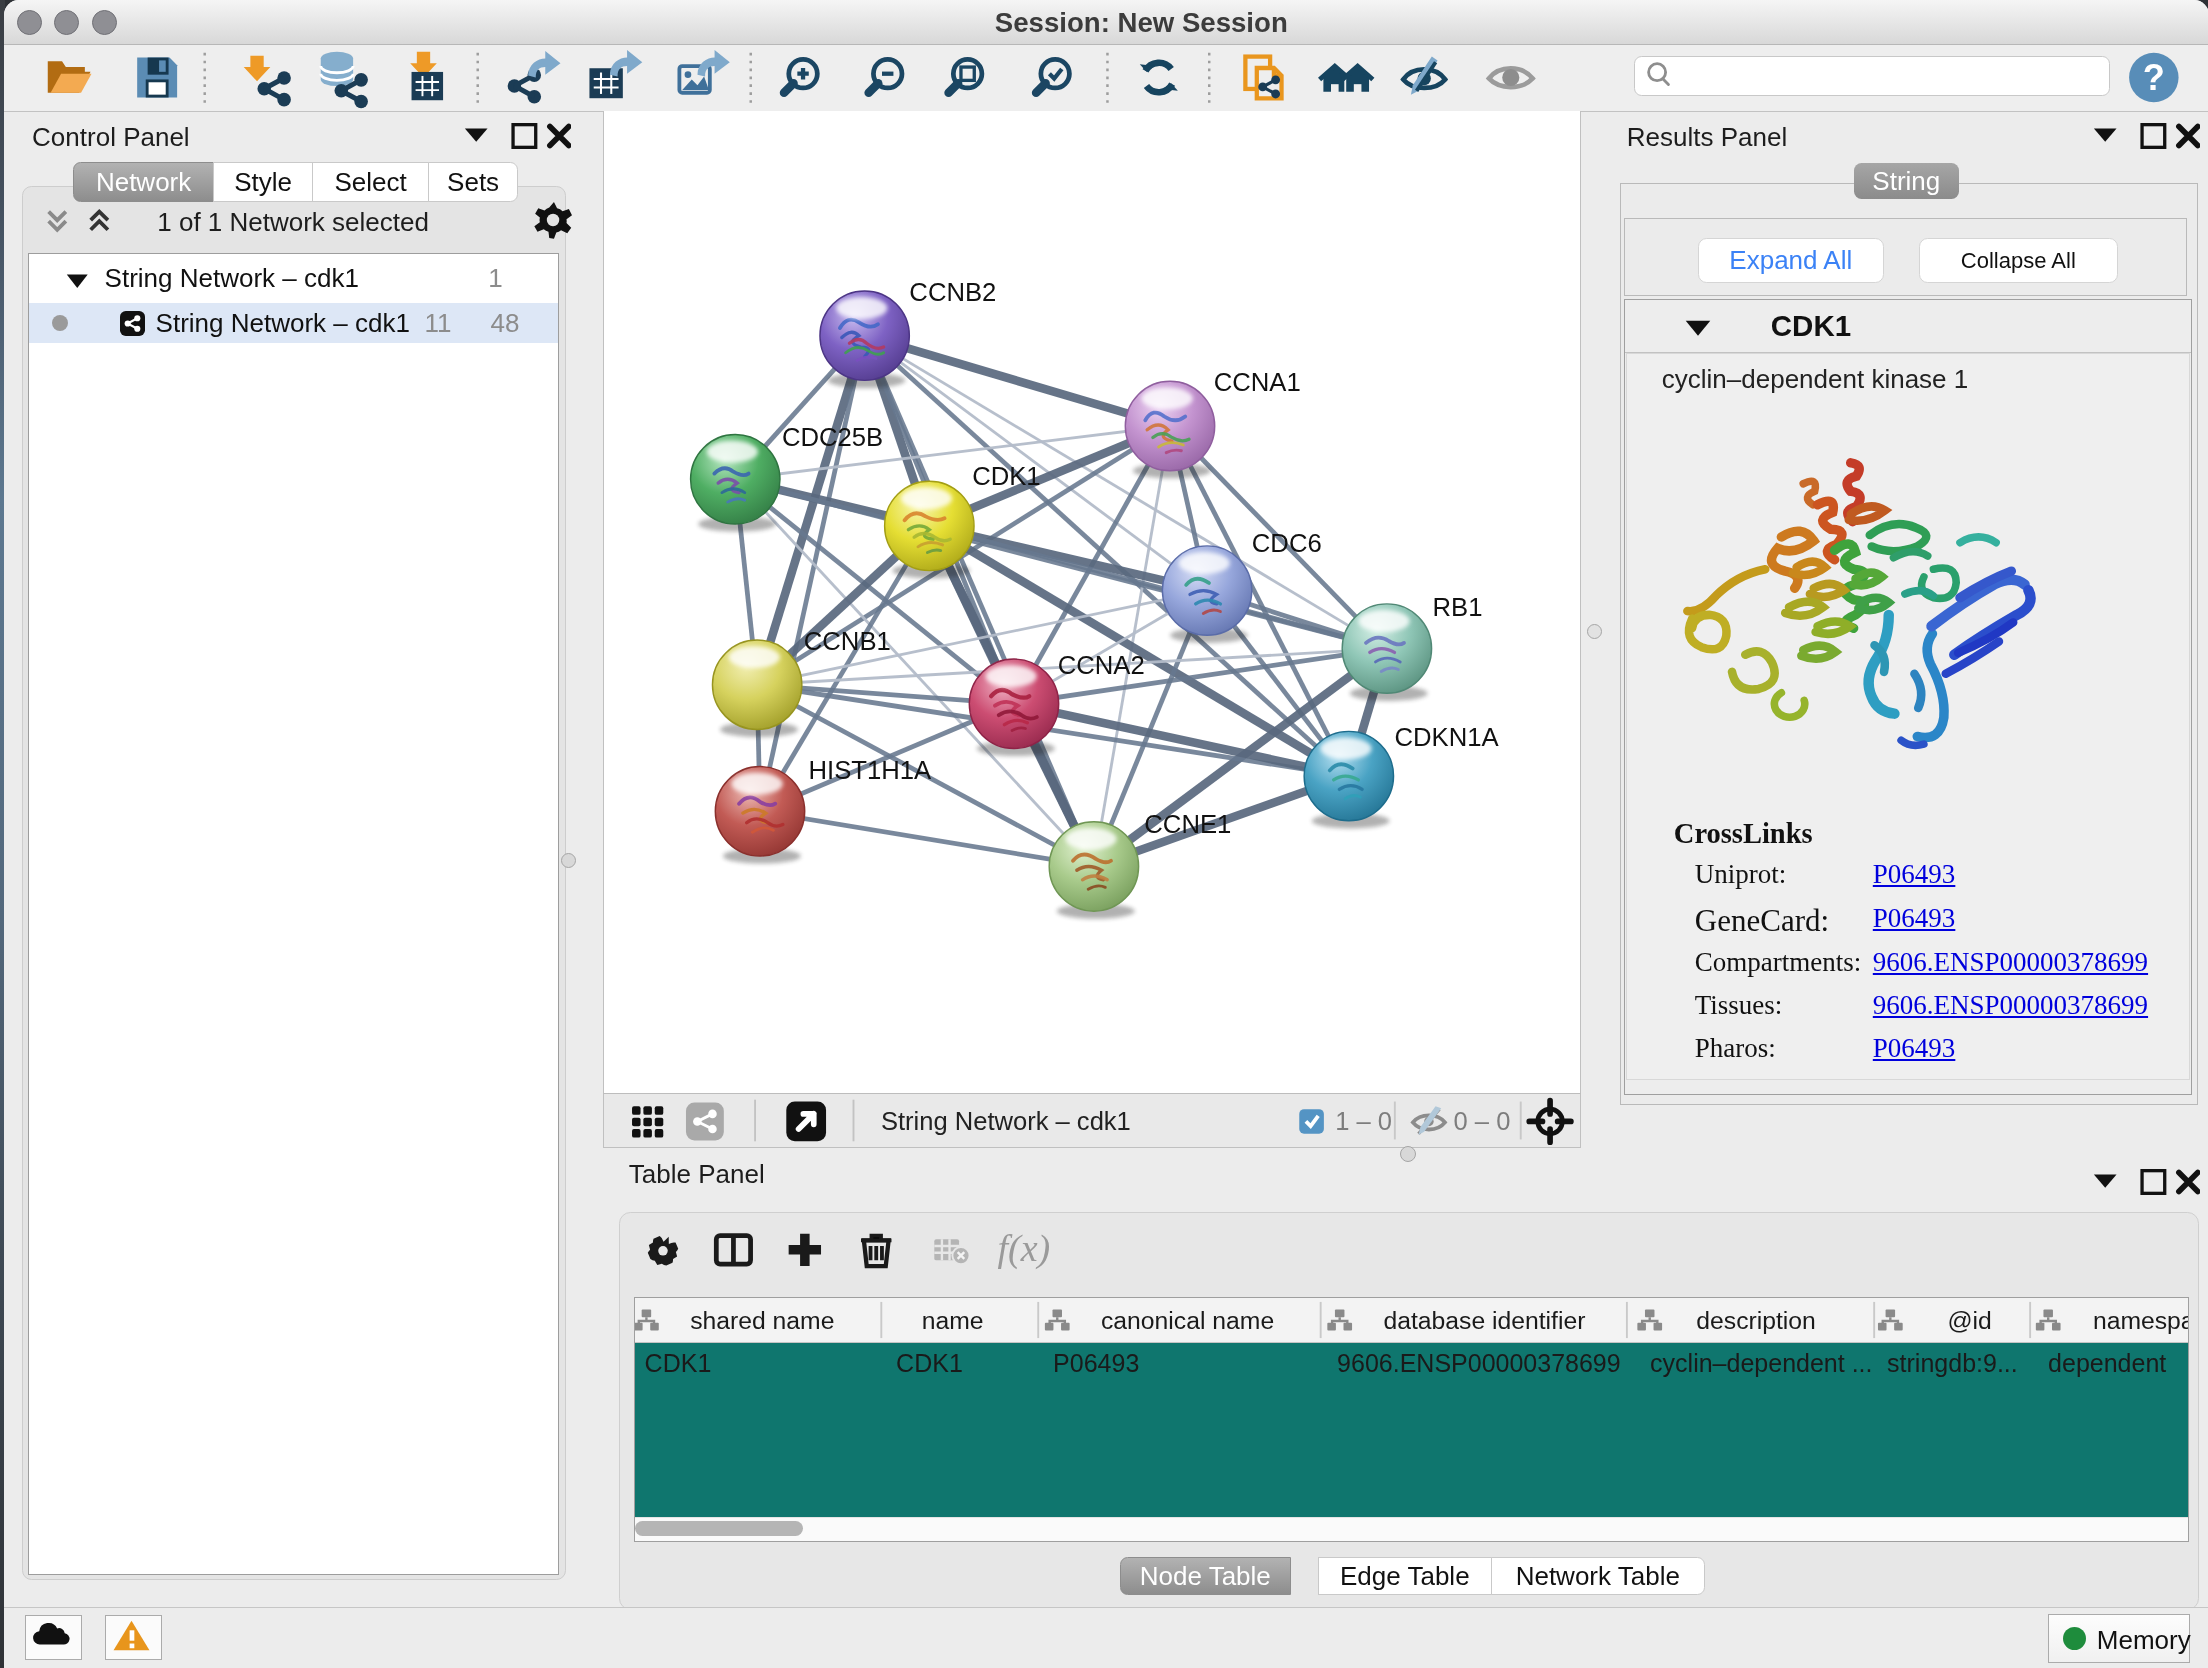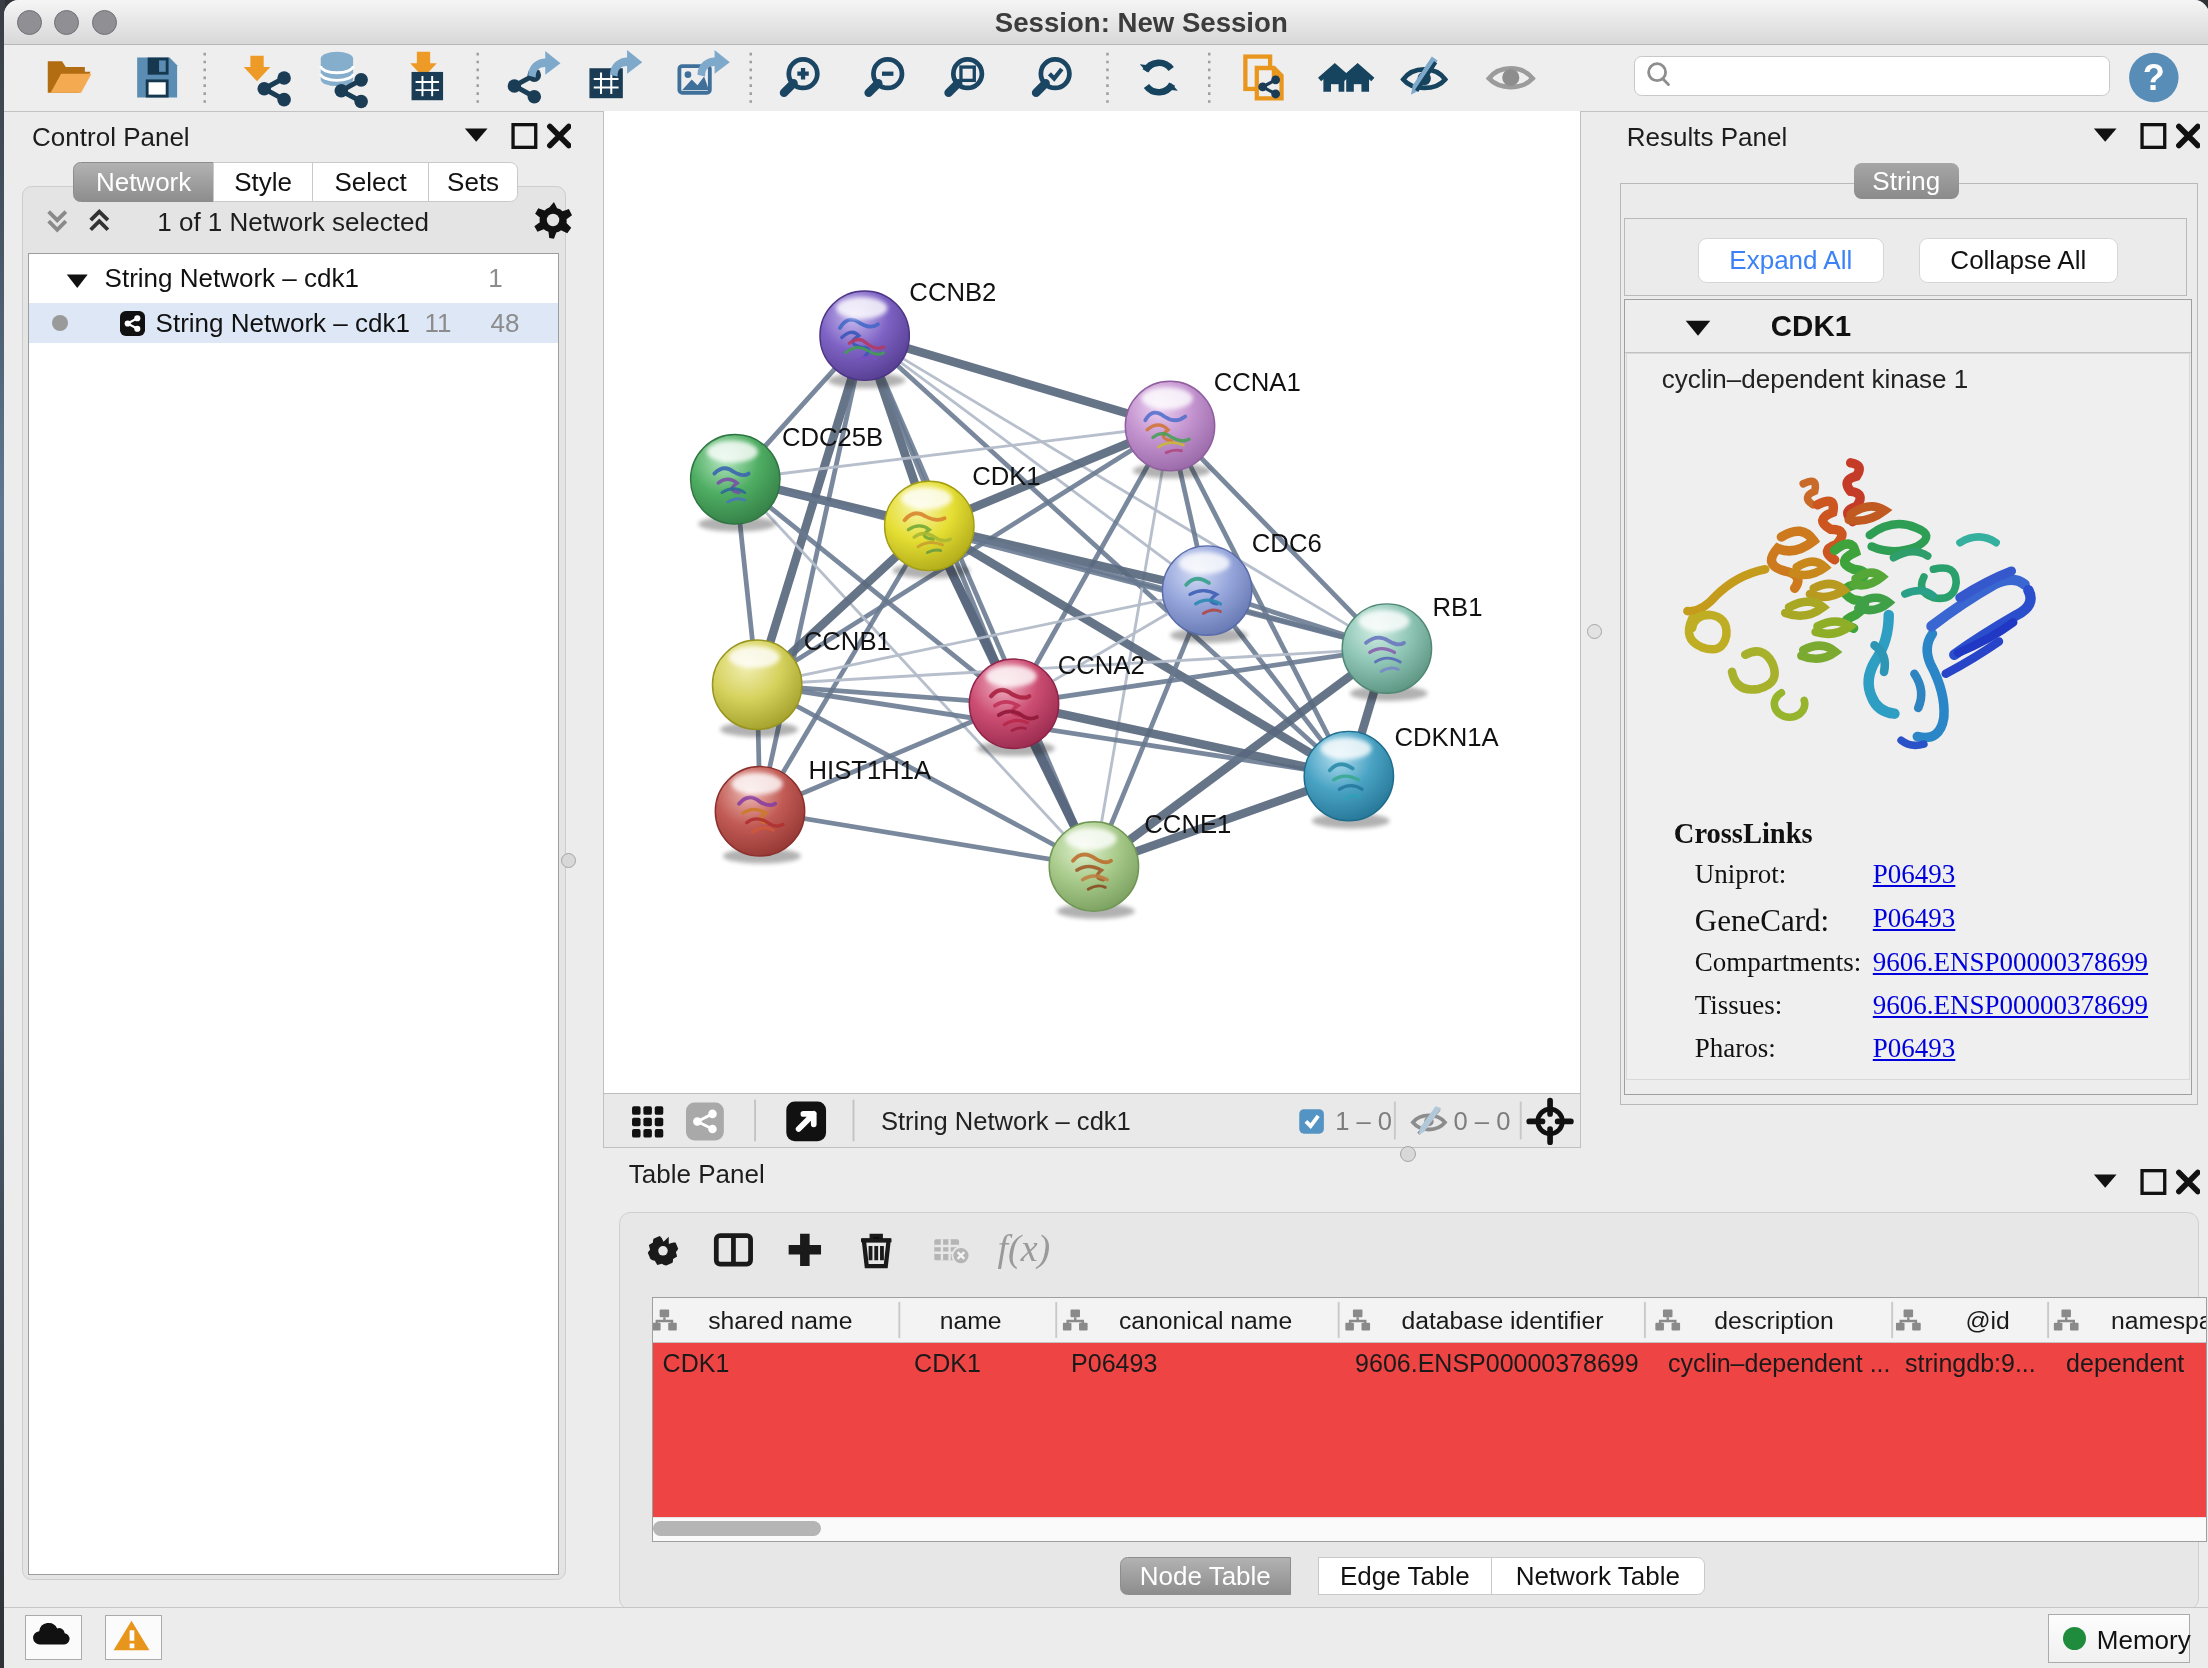--- a/index.html
+++ b/index.html
@@ -516,21 +516,21 @@
     <div class="phead" style="position:absolute;left:44px;top:10.5px;">Results Panel</div>
     <svg width="114" height="34" viewBox="0 0 120 36" style="position:absolute;left:503px;top:7.6px;">
       <path d="M8 10 L32 10 L20 24 Z" fill="#111"></path>
       <rect x="59" y="6" width="24" height="24" fill="none" stroke="#111" stroke-width="3.5"></rect>
       <path d="M98 8 L118 28 M118 8 L98 28" stroke="#111" stroke-width="6" stroke-linecap="round"></path>
     </svg>
     <div style="position:absolute;z-index:3;left:271px;top:52px;width:105px;height:36px;background:linear-gradient(#a6a6a6,#8b8b8b);border-radius:7.6px;color:#fff;font-size:26px;text-align:center;line-height:36px;">String</div>
     <div style="position:absolute;left:37px;top:72px;width:576px;height:920px;background:#ebebeb;border:1px solid #b9b9b9;"></div>
     <div style="position:absolute;left:41px;top:107px;width:561px;height:76px;background:#ebebeb;border:1px solid #b9b9b9;">
       <div style="position:absolute;left:73px;top:19px;width:184px;height:43px;background:#fff;border:1px solid #d5d5d5;border-radius:8.6px;font-size:26px;text-align:center;line-height:43px;color:#3b82f6;">Expand All</div>
-      <div style="position:absolute;left:294px;top:19px;width:197px;height:43px;background:#fff;border:1px solid #d5d5d5;border-radius:8.6px;font-size:26px;text-align:center;line-height:43px;color:#111;">Collapse All</div>
+      <div style="position:absolute;left:294px;top:19px;width:197px;height:43px;background:#fff;border:1px solid #d5d5d5;border-radius:8.6px;font-size:22px;text-align:center;line-height:43px;color:#111;">Collapse All</div>
     </div>
     <div style="position:absolute;left:41px;top:188px;width:566px;height:794px;background:#ededed;border:1px solid #9f9f9f;">
       <div style="position:absolute;left:0;top:0;width:100%;height:52px;border-bottom:1px solid #c2c2c2;">
         <svg width="34" height="28.5" viewBox="0 0 36 30" style="position:absolute;left:56px;top:13.3px;">
             <path d="M5 8 L31 8 L18 24 Z" fill="#111"></path>
           </svg>
         <div style="position:absolute;left:146px;top:8.6px;font-size:29.5px;font-weight:bold;color:#111;">CDK1</div>
       </div>
       <div style="position:absolute;left:1px;top:53px;width:562px;height:725px;background:#efefef;border:1px solid #d8d8d8;overflow:hidden;">
         <div style="position:absolute;left:35px;top:9.5px;font-size:26px;color:#222;">cyclin–dependent kinase 1</div>
@@ -609,21 +609,21 @@
           <path d="M-16 -10 h32 M-5 -10 v-5 h10 v5 M-6 -4 v15 M0 -4 v15 M6 -4 v15" stroke="#1a1a1a" stroke-width="4"></path>
         </g>
         <g transform="translate(323,28)" opacity="0.55">
           <rect x="-17" y="-11" width="26" height="22" rx="2" fill="#8d8d8d"></rect>
           <path d="M-17 -4 h26 M-17 3 h26 M-9 -11 v22 M-1 -11 v22" stroke="#e7e7e7" stroke-width="2.5"></path>
           <circle cx="11" cy="6" r="9" fill="#8d8d8d" stroke="#e7e7e7" stroke-width="2"></circle>
           <path d="M7.5 2.5 L14.5 9.5 M14.5 2.5 L7.5 9.5" stroke="#fff" stroke-width="2.5"></path>
         </g>
         <text x="400" y="40" font-size="40" font-style="italic" fill="#9a9a9a" font-family="Liberation Serif" text-anchor="middle">f(x)</text>
       </svg>
-      <div style="position:absolute;left:14.3px;top:84px;width:1553px;height:243px;background:#ef4444;border:1px solid #9f9f9f;margin-left:18px;">
+      <div style="position:absolute;left:14.3px;top:84px;width:1553px;height:243px;background:#0f766e;border:1px solid #9f9f9f;">
         <div style="position:absolute;left:0;top:0;width:100%;height:44px;background:#f3f3f3;border-bottom:1.9px solid #c4c4c4;"></div>
         <svg width="1553" height="44" viewBox="0 0 1633 46" style="position:absolute;left:0;top:0;">
           <g fill="#8a8a8a">
             <g transform="translate(12,23)">
                 <rect x="-5" y="-11" width="10" height="8" rx="1"></rect>
                 <rect x="-13" y="3" width="9" height="8" rx="1"></rect>
                 <rect x="4" y="3" width="9" height="8" rx="1"></rect>
                 <path d="M0 -3 v4 M-8 7 v-6 h16 v6" stroke="#8a8a8a" stroke-width="2.5" fill="none"></path>
               </g>
             <g transform="translate(444,23)">

